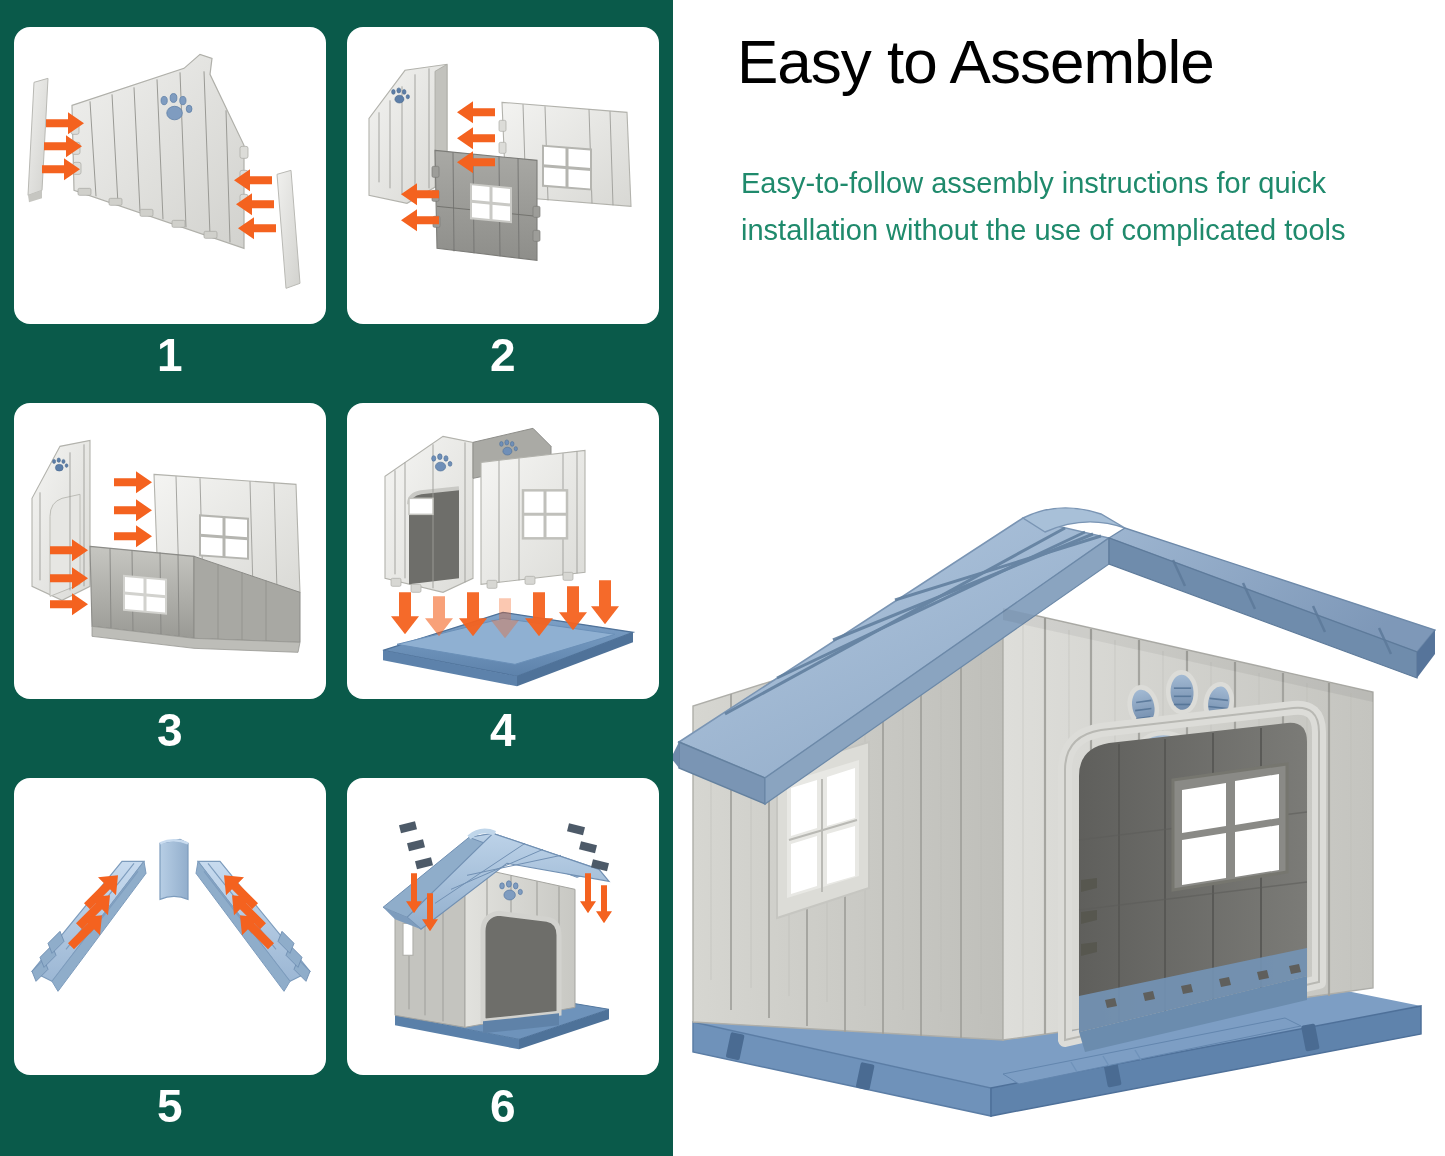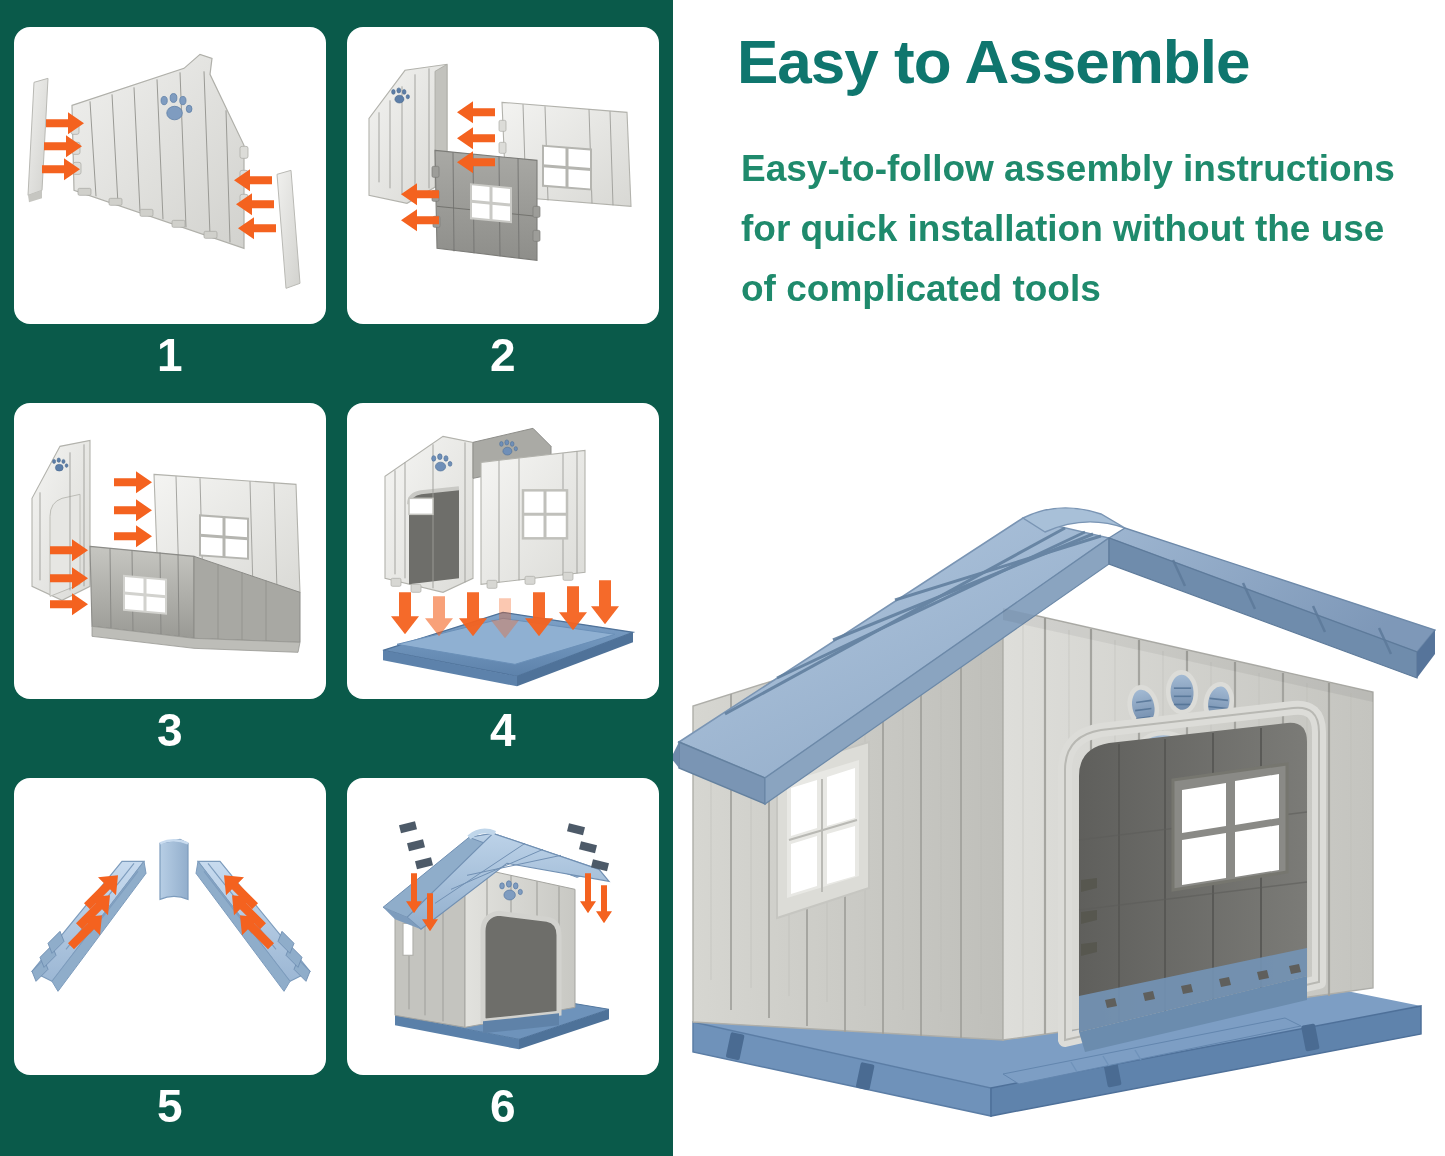--- a/index.html
+++ b/index.html
@@ -41,32 +41,32 @@
     text-align: center;
     line-height: 62px;
     letter-spacing: 0.5px;
   }
 
   
   .right-col { position: absolute; left: 673px; top: 0; width: 772px; height: 1156px; }
   .headline {
     position: absolute; left: 64px; top: 27px;
     width: 690px;
-    font-size: 62px; font-weight: bold;
-    color: #0f766e;
+    font-size: 62px; font-weight: normal;
+    color: #000000;
     letter-spacing: -1px;
     line-height: 1.12;
   }
   .subcopy {
-    position: absolute; left: 68px; top: 139px;
+    position: absolute; left: 68px; top: 160px;
     width: 672px;
-    font-size: 37px;
+    font-size: 29px;
     color: #1f8a6c;
     line-height: 1.62;
-    font-weight: bold;
+    font-weight: normal;
   }
 
   
   .hero { position: absolute; left: 673px; top: 440px; width: 772px; height: 716px; }
   .hero svg { display: block; width: 100%; height: 100%; }
 
   
   .ill { position: absolute; inset: 0; width: 100%; height: 100%; }
 </style>
 </head>

